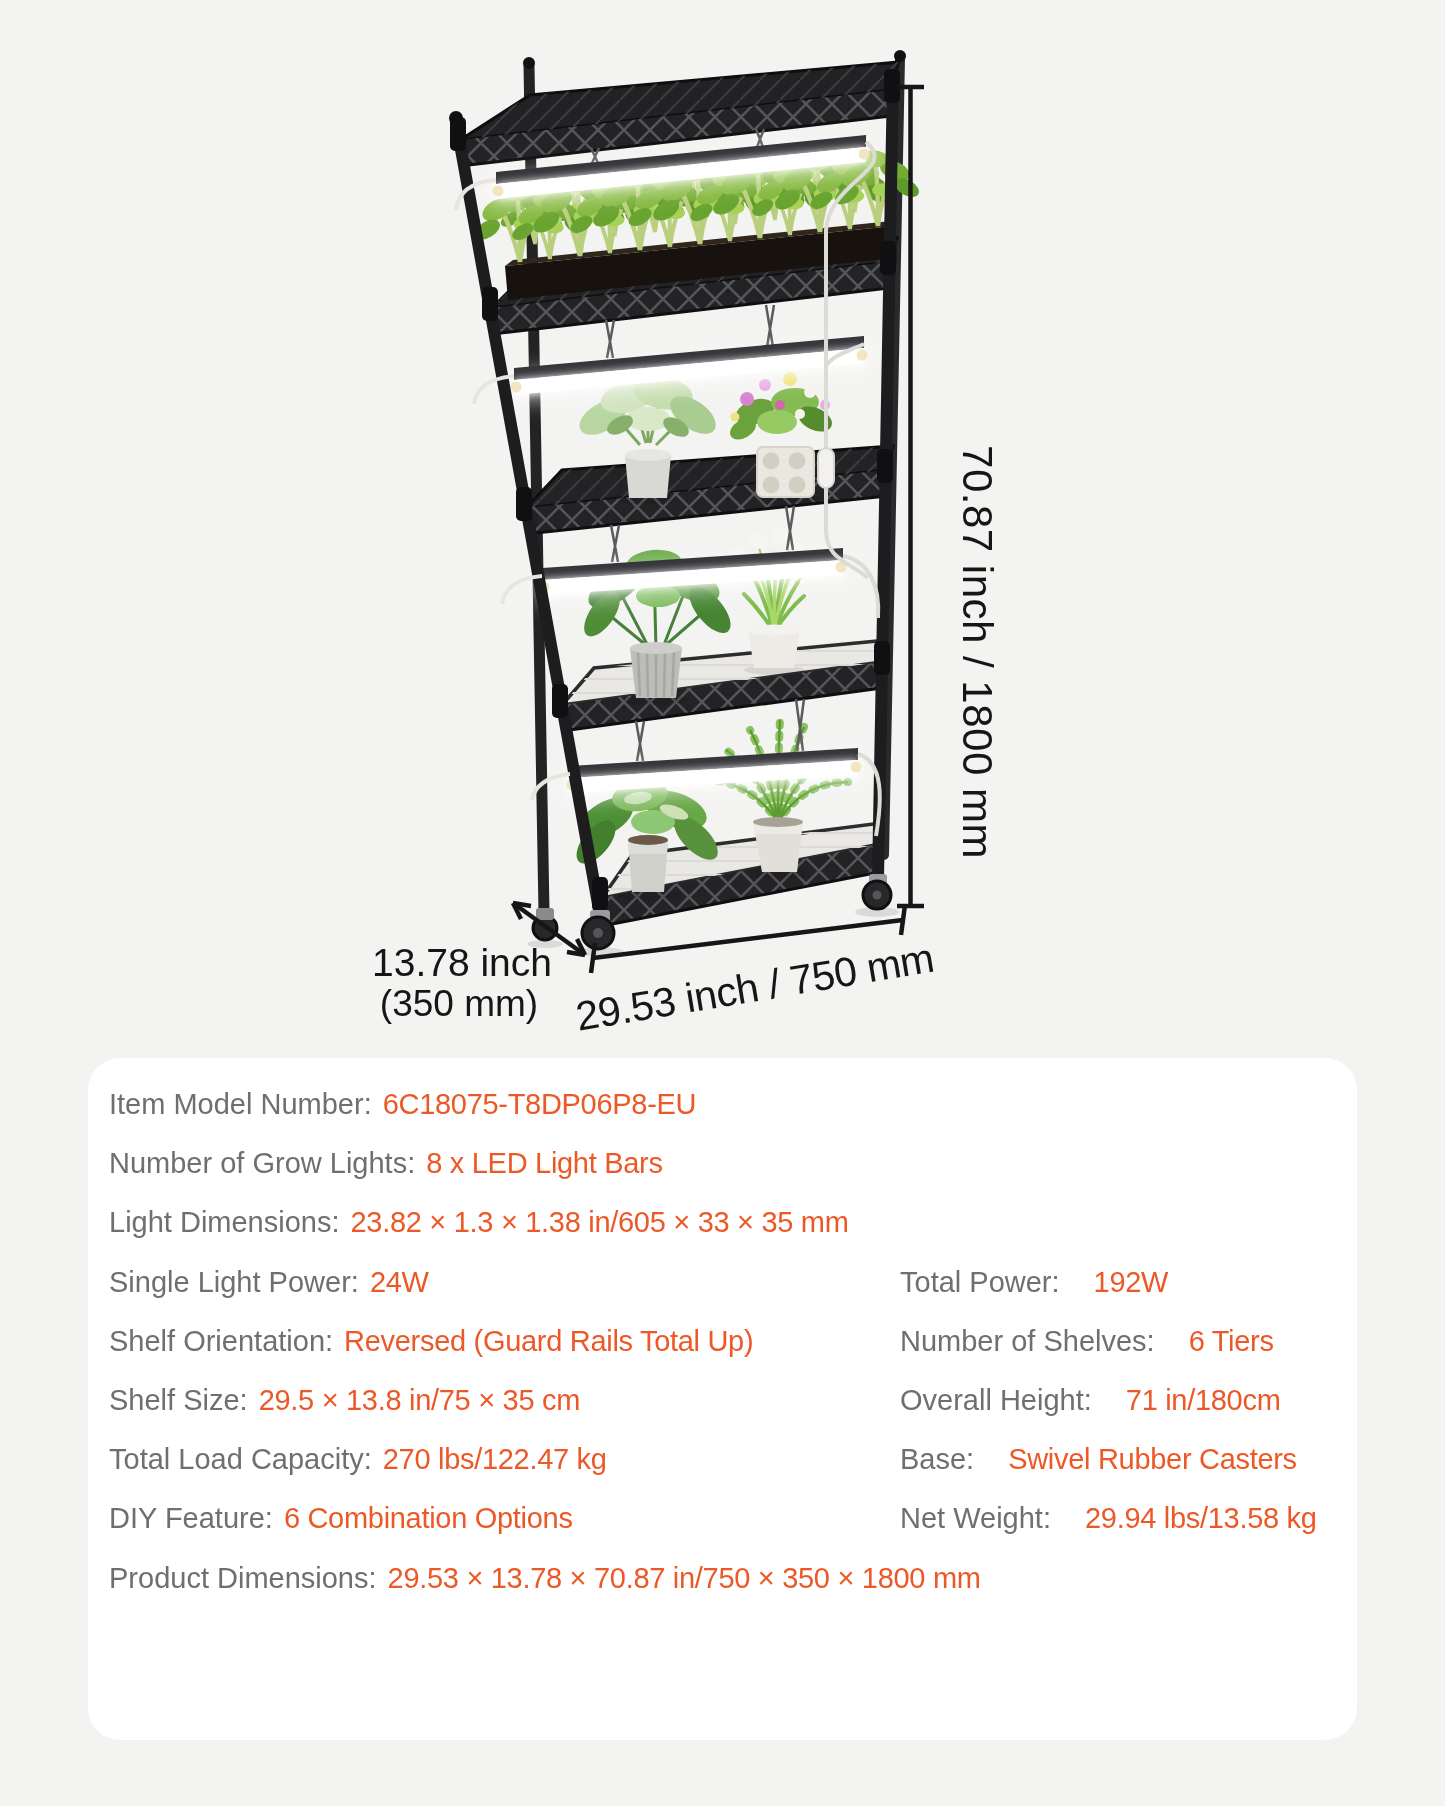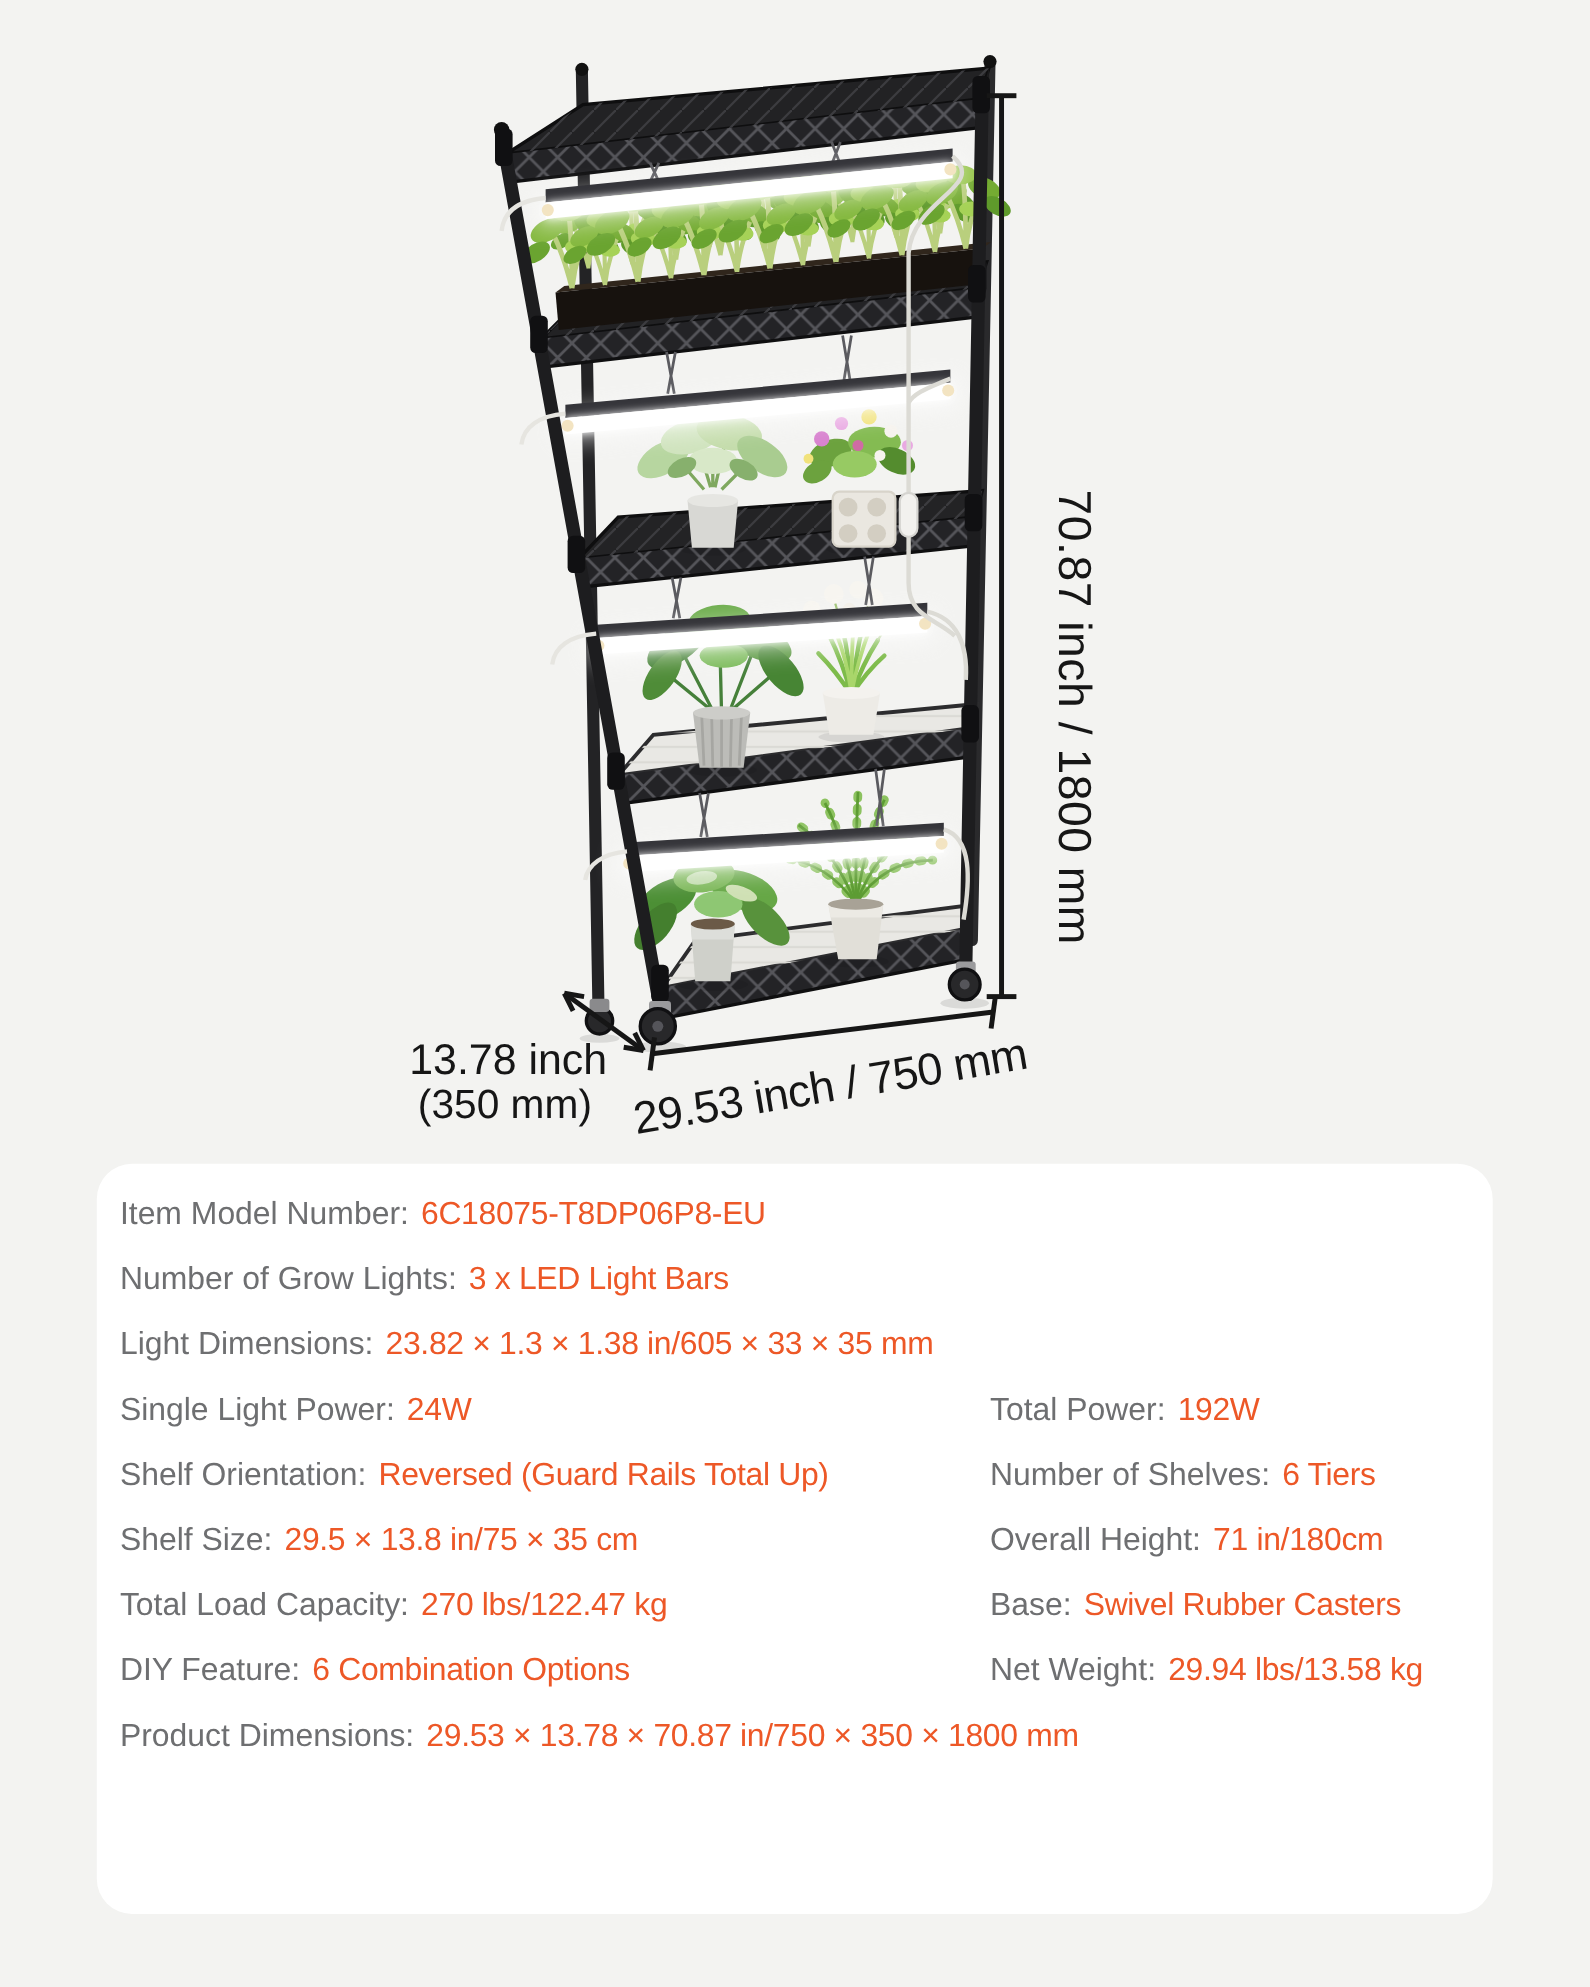--- a/index.html
+++ b/index.html
@@ -14,21 +14,21 @@
     position:absolute;left:88px;top:1058px;width:1269px;height:682px;
     background:#ffffff;border-radius:32px;box-sizing:border-box;
     padding-top:17px;
   }
   .spec-row{
     position:relative;height:59.2px;display:flex;align-items:center;
     padding-left:21px;font-size:29px;white-space:nowrap;
   }
   .lbl{color:#6E6F71;}
   .val{color:#ED5827;font-weight:normal;margin-left:11px;letter-spacing:-0.3px;}
-  .col2{position:absolute;left:812px;top:0;height:100%;display:flex;align-items:center;}
+  .col2{position:absolute;left:812px;top:0;height:100%;display:flex;align-items:center;gap:23px;}
   svg text{font-family:"Liberation Sans", sans-serif;}
 </style>
 </head>
 <body>
 
 <div class="stage">
 
   <svg class="photo-svg" width="1445" height="1050" viewBox="0 0 1445 1050">
     <defs>
       <pattern id="truss" width="26" height="26" patternUnits="userSpaceOnUse">
@@ -359,21 +359,21 @@
 
   <div class="spec-card">
 
     <div class="spec-row">
       <span class="lbl">Item Model Number:</span>
       <span class="val">6C18075-T8DP06P8-EU</span>
     </div>
 
     <div class="spec-row">
       <span class="lbl">Number of Grow Lights:</span>
-      <span class="val">3 x LED Light Bars</span>
+      <span class="val">8 x LED Light Bars</span>
     </div>
 
     <div class="spec-row">
       <span class="lbl">Light Dimensions:</span>
       <span class="val">23.82 × 1.3 × 1.38 in/605 × 33 × 35 mm</span>
     </div>
 
     <div class="spec-row">
       <span class="lbl">Single Light Power:</span>
       <span class="val">24W</span>

